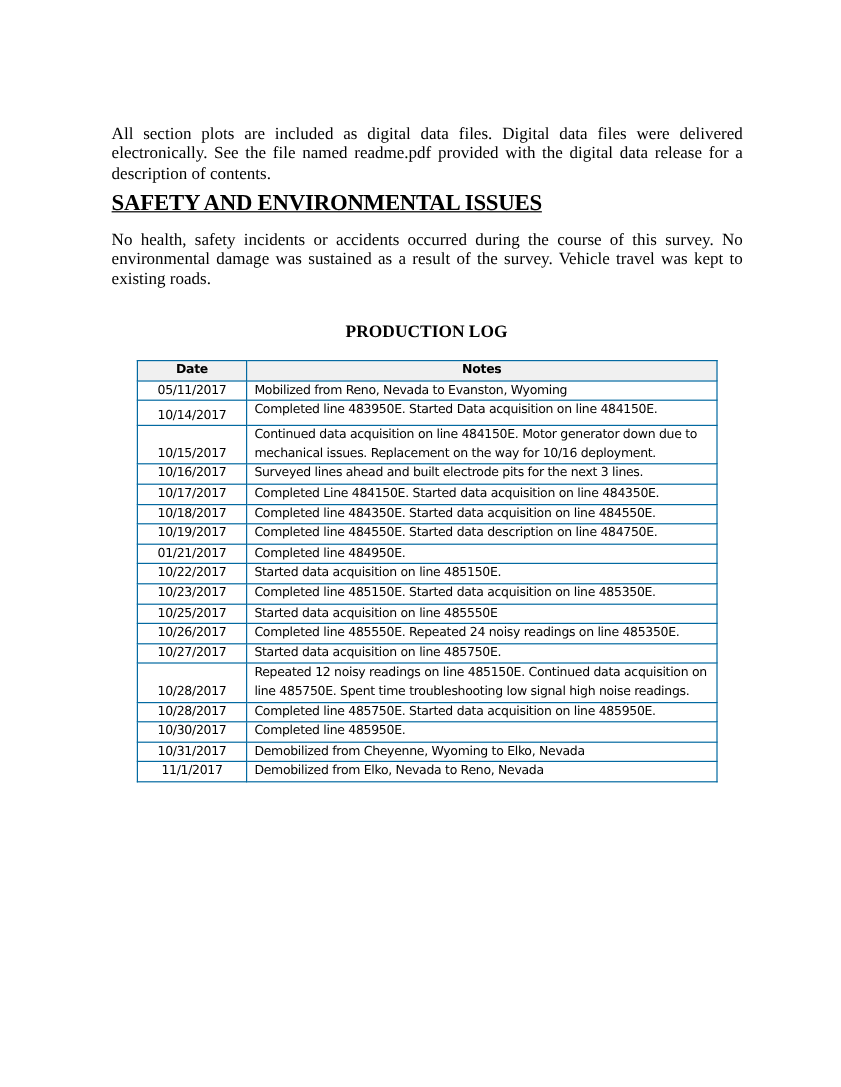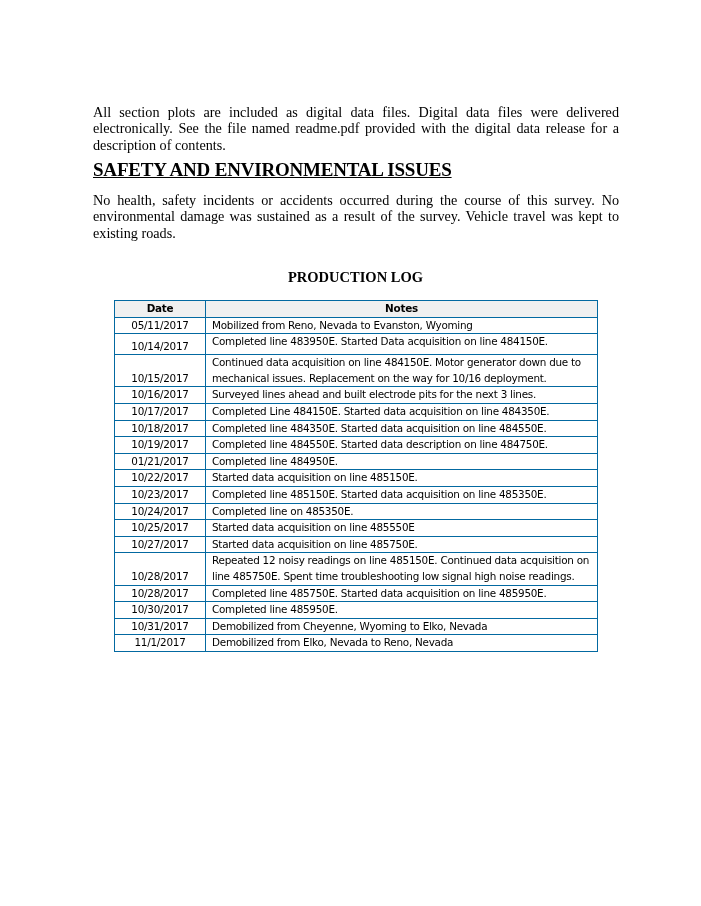--- a/index.html
+++ b/index.html
@@ -91,26 +91,26 @@
       </tr>
     <tr>
         <td class="date">10/22/2017</td>
         <td class="note">Started data acquisition on line 485150E.</td>
       </tr>
     <tr>
         <td class="date">10/23/2017</td>
         <td class="note">Completed line 485150E. Started data acquisition on line 485350E.</td>
       </tr>
     <tr>
-        <td class="date">10/24/2017</td>
-        <td class="note">Completed line on 485350E.</td>
+        <td class="date">10/25/2017</td>
+        <td class="note">Started data acquisition on line 485550E</td>
       </tr>
     <tr>
-        <td class="date">10/25/2017</td>
-        <td class="note">Started data acquisition on line 485550E</td>
+        <td class="date">10/26/2017</td>
+        <td class="note">Completed line 485550E. Repeated 24 noisy readings on line 485350E.</td>
       </tr>
     <tr>
         <td class="date">10/27/2017</td>
         <td class="note">Started data acquisition on line 485750E.</td>
       </tr>
     <tr>
         <td class="date">10/28/2017</td>
         <td class="note">Repeated 12 noisy readings on line 485150E. Continued data acquisition on line 485750E. Spent time troubleshooting low signal high noise readings.</td>
       </tr>
     <tr>

